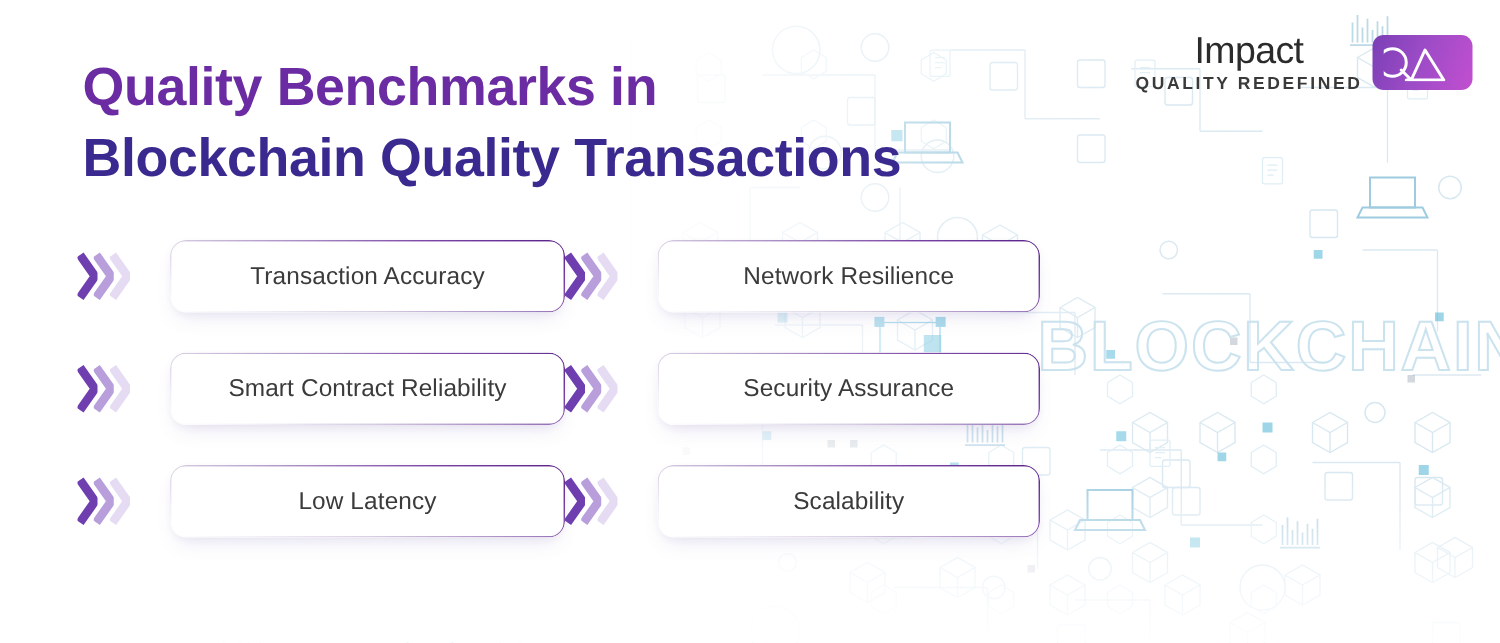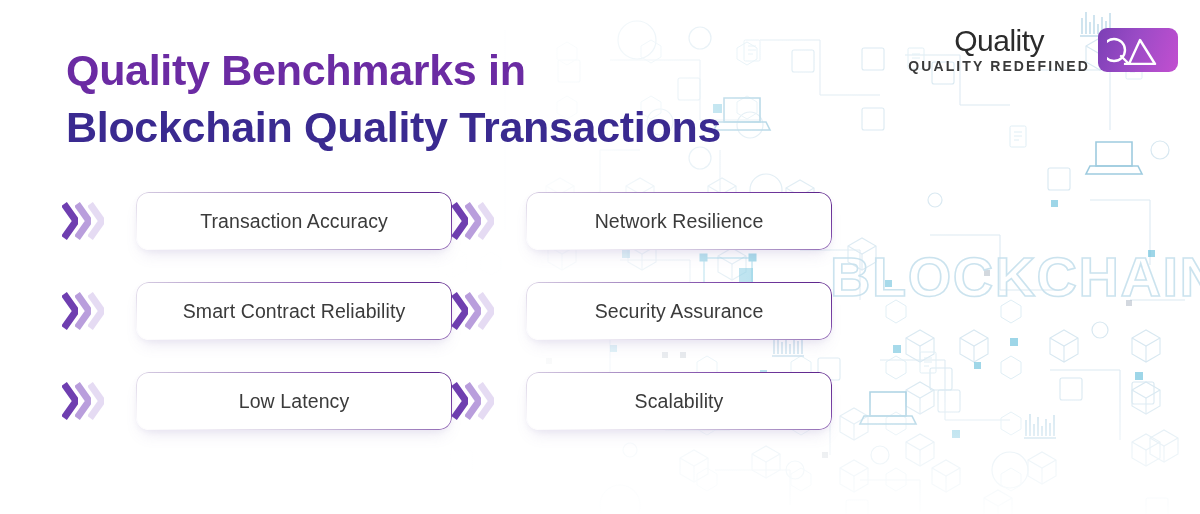--- a/index.html
+++ b/index.html
@@ -449,21 +449,21 @@
     </g>
   </svg>
 
   <div id="bg-fade"></div>
   <div id="bg-fade-bottom"></div>
 
   <div class="watermark">BLOCKCHAIN</div>
 
   <div id="logo">
     <div class="logo-word">
-      <span class="logo-impact">Quality</span>
+      <span class="logo-impact">Impact</span>
       <span class="logo-tag">QUALITY REDEFINED</span>
     </div>
     <div class="logo-badge">
       <svg width="62" height="30" viewBox="0 0 62 30">
         <path d="M18 15 a11 11 0 1 0 -11 11 a11 11 0 0 0 11 -11 Z" fill="none" stroke="#ffffff" stroke-width="2.4"></path>
         <path d="M14 21 L22 29 L33 5 L48 29 L18 29" fill="none" stroke="#ffffff" stroke-width="2.4" stroke-linejoin="round" stroke-linecap="round"></path>
       </svg>
     </div>
   </div>
 

